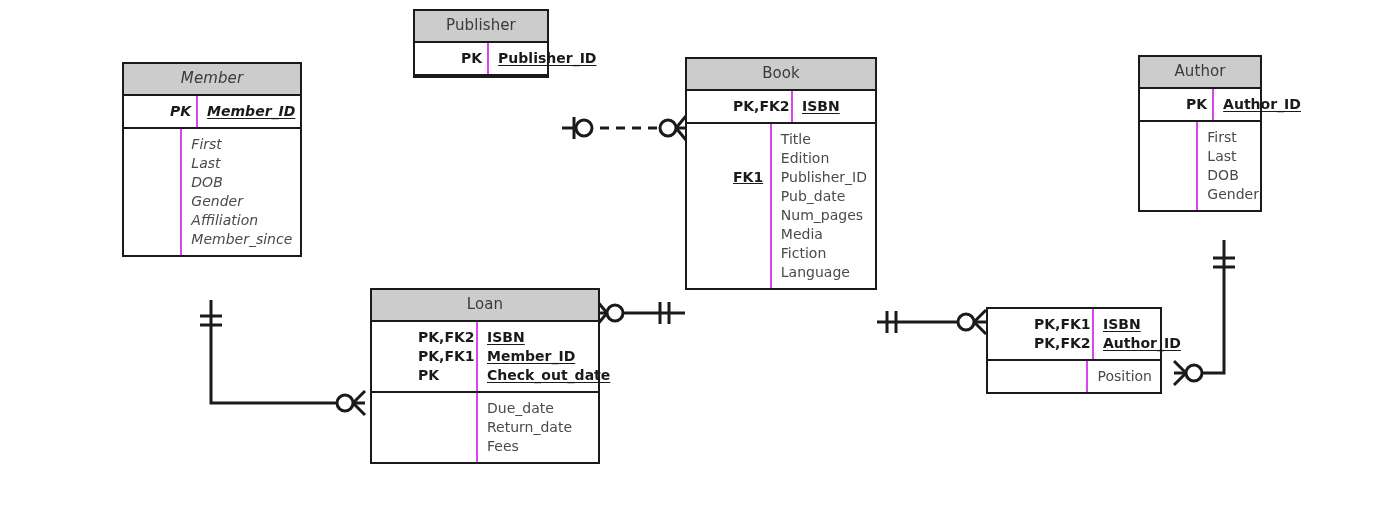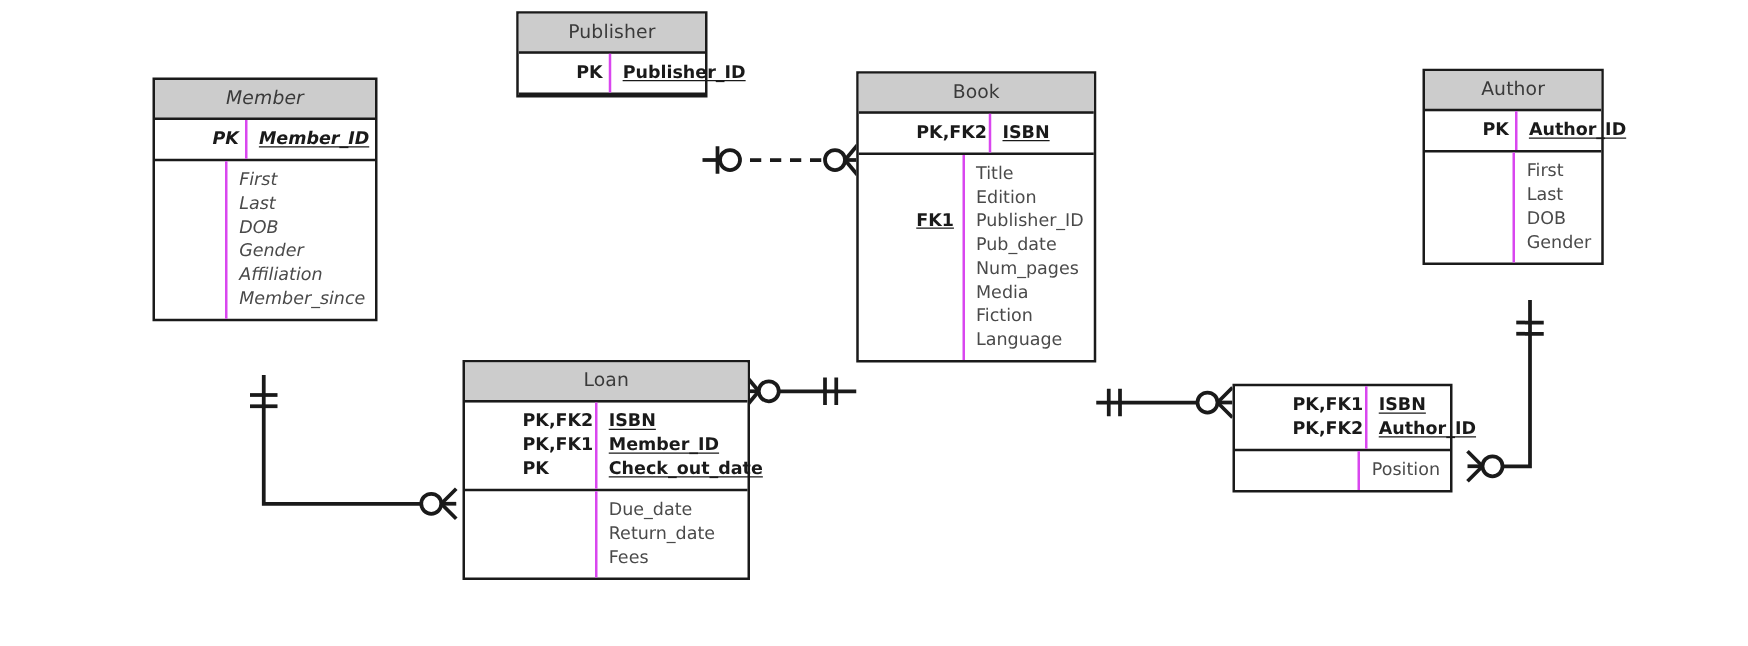--- a/index.html
+++ b/index.html
@@ -180,21 +180,21 @@
             <span class="fld">DOB</span>
             <span class="fld">Gender</span>
             <span class="fld">Affiliation</span>
             <span class="fld">Member_since</span>
           </div>
         </div>
       </div>
     </div>
   </div>
 
-  <div class="entity" style="left:413px; top:9px; width:153px;">
+  <div class="entity" style="left:413px; top:9px; width:136px;">
     <div class="entity-title">Publisher</div>
     <div class="entity-body">
       <div style="width:100%;">
         <div class="sec keys">
           <div class="col-left" style="width:40px;">
             <span class="fld">PK</span>
           </div>
           <div class="col-right">
             <span class="fld">Publisher_ID</span>
           </div>
@@ -229,21 +229,21 @@
             <span class="fld">Num_pages</span>
             <span class="fld">Media</span>
             <span class="fld">Fiction</span>
             <span class="fld">Language</span>
           </div>
         </div>
       </div>
     </div>
   </div>
 
-  <div class="entity" style="left:1138px; top:55px; width:145px;">
+  <div class="entity" style="left:1138px; top:55px; width:124px;">
     <div class="entity-title">Author</div>
     <div class="entity-body">
       <div style="width:100%;">
         <div class="sec keys">
           <div class="col-left" style="width:40px;">
             <span class="fld">PK</span>
           </div>
           <div class="col-right">
             <span class="fld">Author_ID</span>
           </div>

